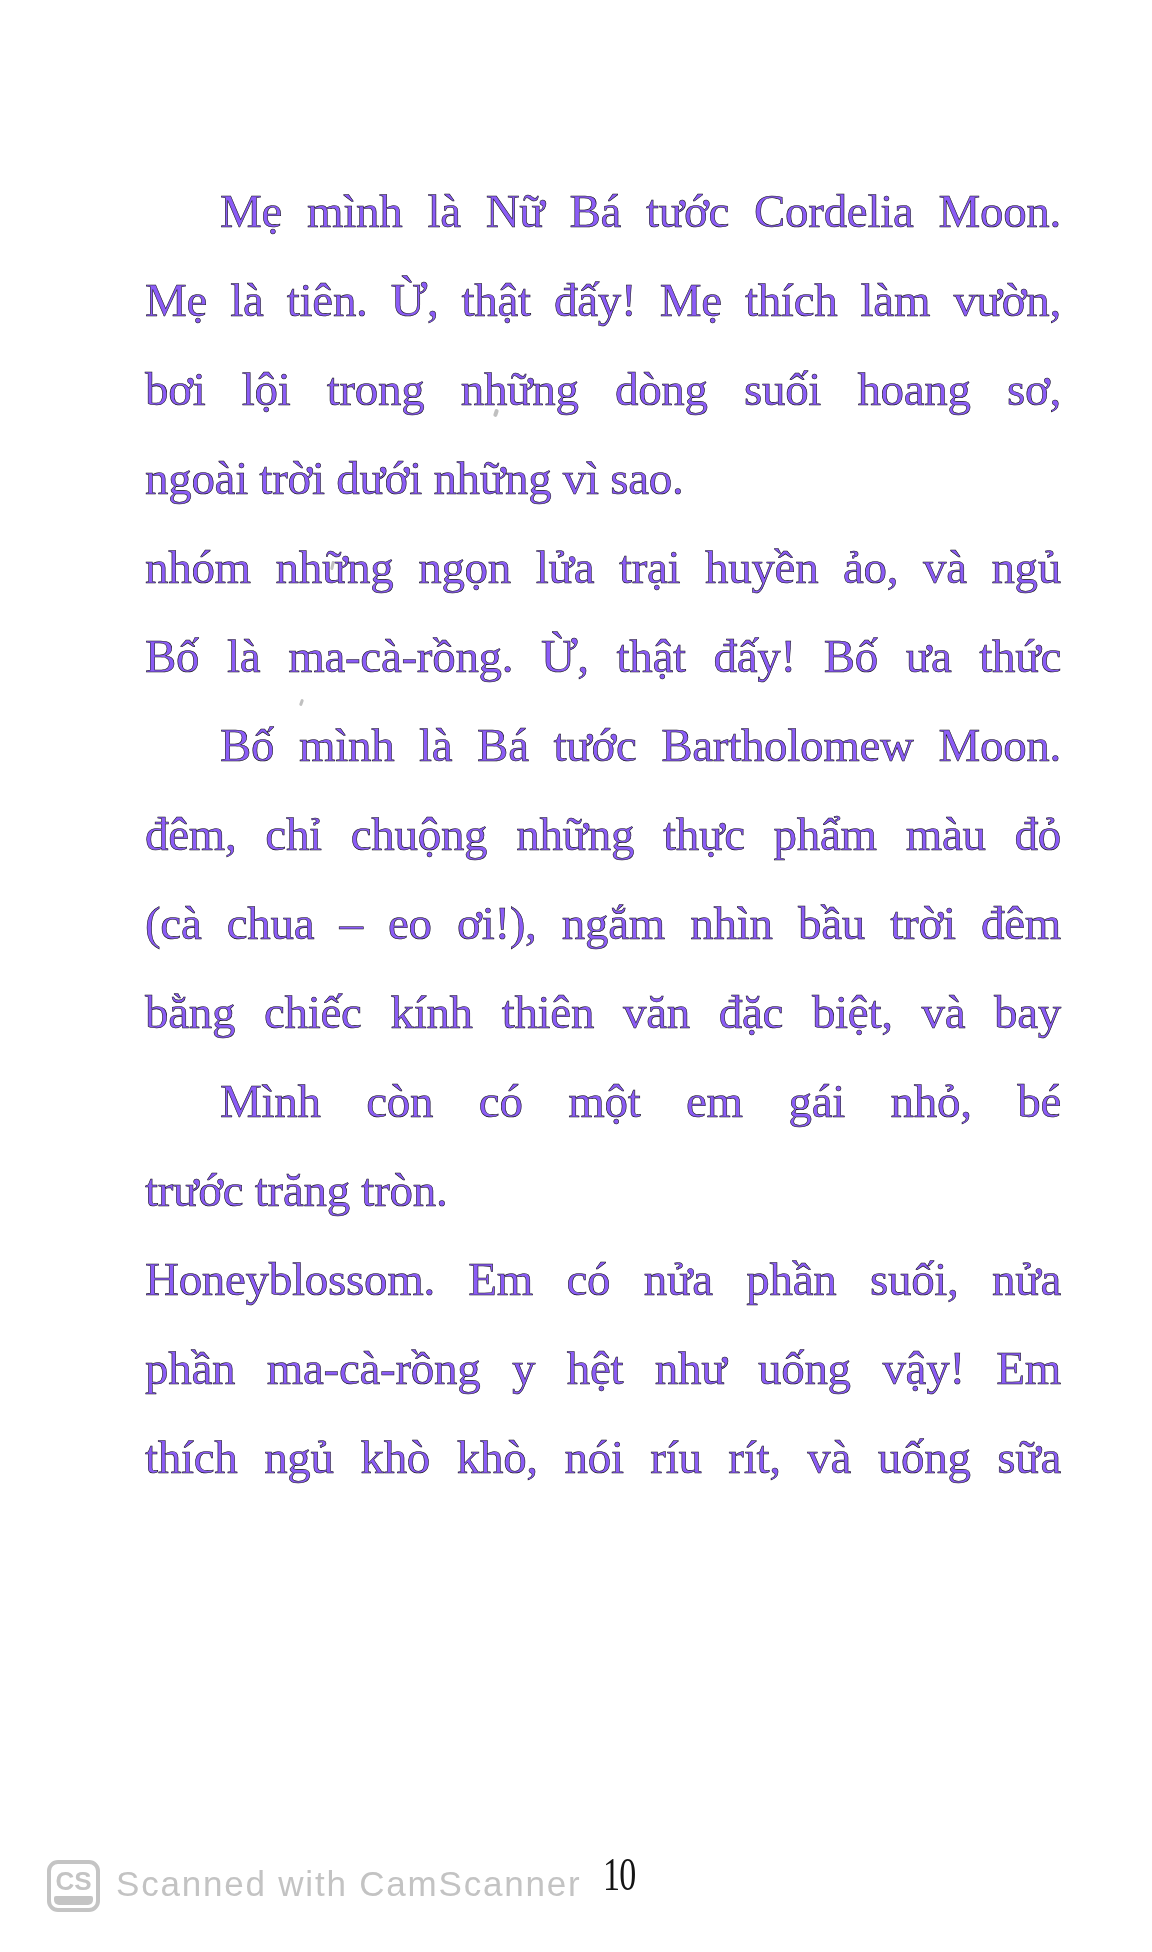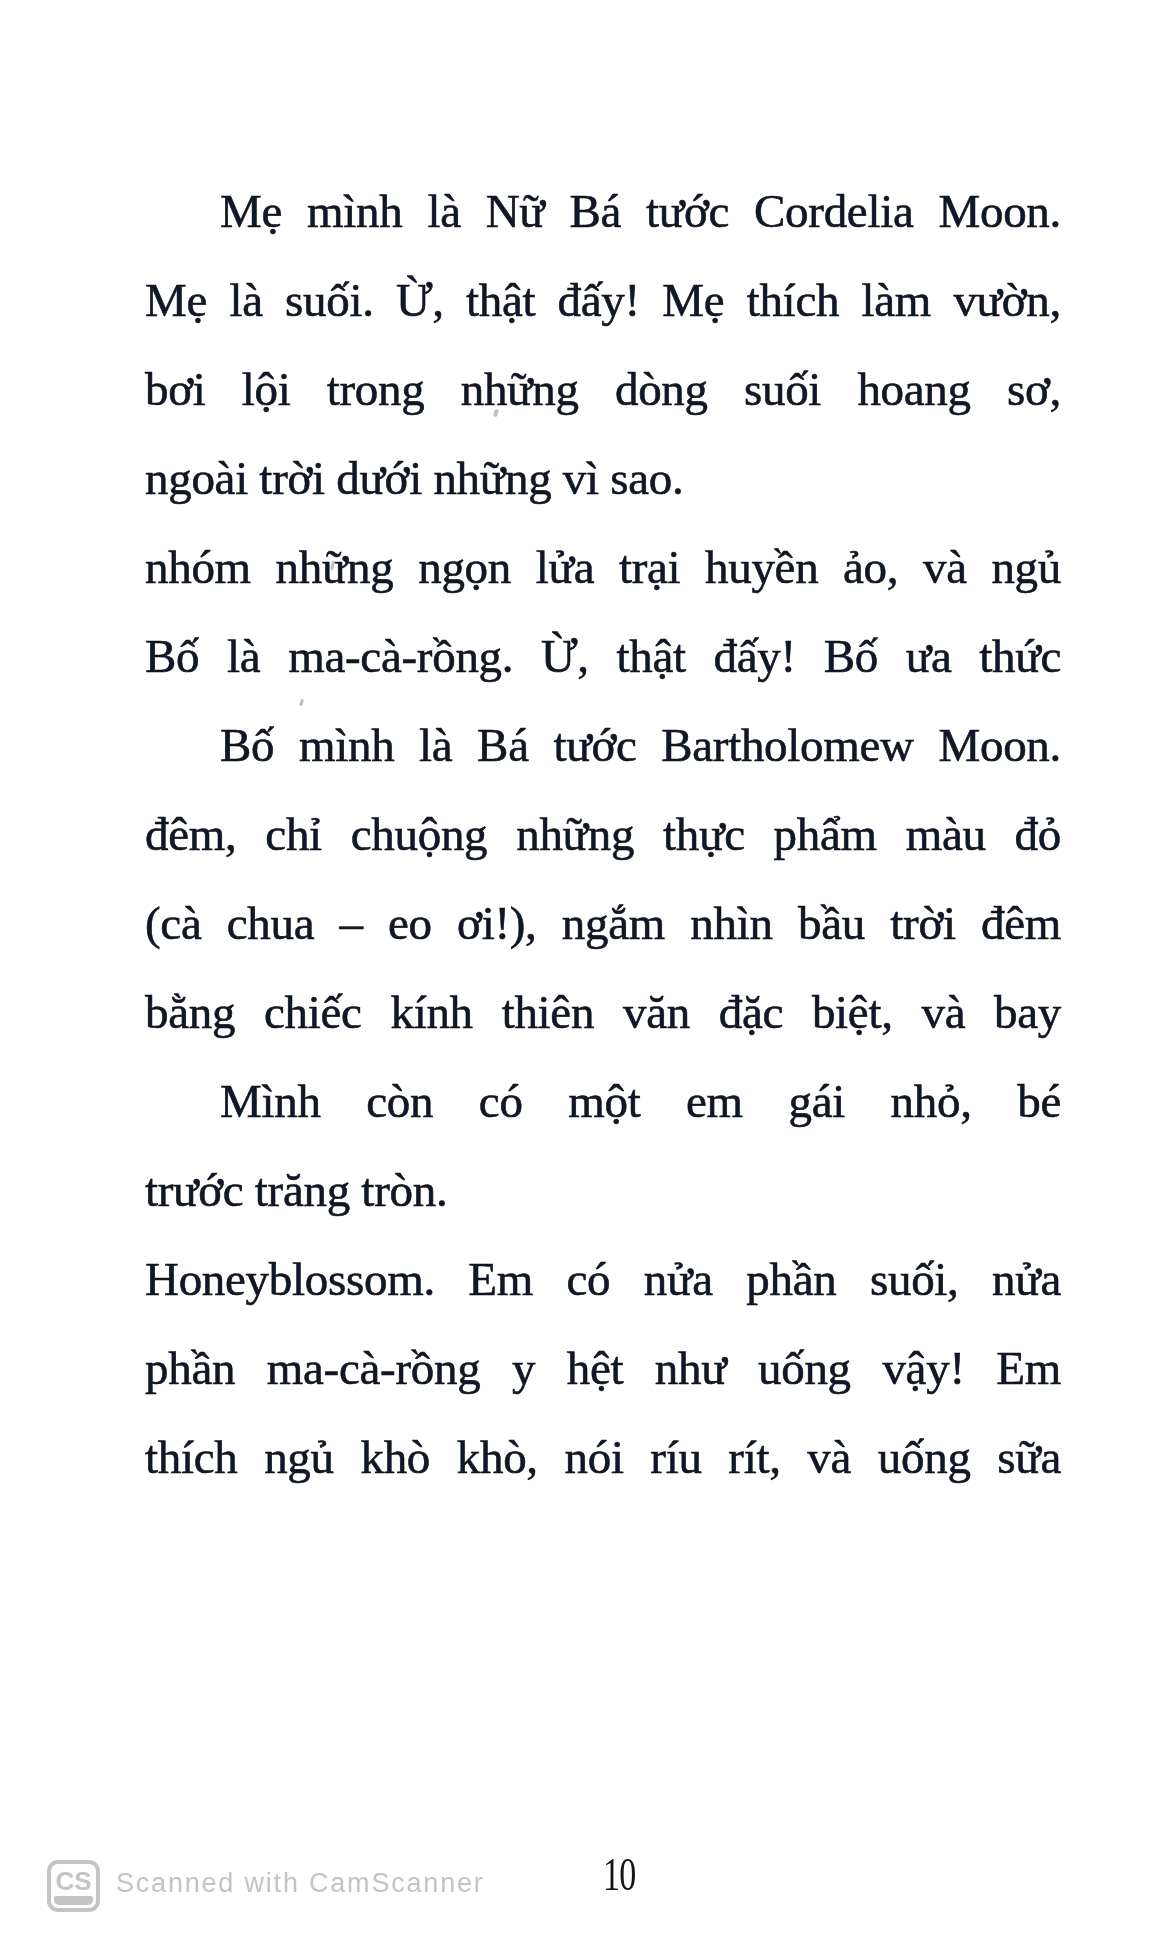--- a/index.html
+++ b/index.html
@@ -16,21 +16,21 @@
     inset: 0;
     background: #ffffff;
   }
   .text-block {
     position: absolute;
     left: 145px;
     top: 167px;
     width: 916px;
     font-size: 47px;
     line-height: 89px;
-    color: #0f172a;
+    color: #8b5cf6;
     letter-spacing: -0.3px;
     -webkit-text-stroke: 0.55px #0d0d0d;
   }
   .line {
     text-align: justify;
     text-align-last: justify;
     text-justify: inter-word;
     height: 89px;
     overflow: visible;
     white-space: nowrap;
@@ -75,21 +75,21 @@
     bottom: 3px;
     height: 9px;
     background: #c4c4c4;
     border-radius: 2px 2px 5px 5px;
   }
   .wm-text {
     position: absolute;
     left: 116px;
     top: 1866px;
     font-family: "Liberation Sans", sans-serif;
-    font-size: 27px;
+    font-size: 35px;
     line-height: 35px;
     letter-spacing: 1.8px;
     color: #c3c3c3;
     white-space: nowrap;
   }
   .page-num {
     position: absolute;
     left: 603px;
     top: 1852px;
     font-family: "Liberation Serif", serif;
@@ -101,21 +101,21 @@
     letter-spacing: -1px;
   }
 </style>
 </head>
 <body>
 
 <div class="page">
 
   <main class="text-block">
     <div class="line indent">Mẹ mình là Nữ Bá tước Cordelia Moon.</div>
-    <div class="line">Mẹ là suối. Ừ, thật đấy! Mẹ thích làm vườn,</div>
+    <div class="line">Mẹ là tiên. Ừ, thật đấy! Mẹ thích làm vườn,</div>
     <div class="line">bơi lội trong những dòng suối hoang sơ,</div>
     <div class="line end">ngoài trời dưới những vì sao.</div>
     <div class="line">nhóm những ngọn lửa trại huyền ảo, và ngủ</div>
     <div class="line">Bố là ma-cà-rồng. Ừ, thật đấy! Bố ưa thức</div>
     <div class="line indent">Bố mình là Bá tước Bartholomew Moon.</div>
     <div class="line">đêm, chỉ chuộng những thực phẩm màu đỏ</div>
     <div class="line">(cà chua – eo ơi!), ngắm nhìn bầu trời đêm</div>
     <div class="line">bằng chiếc kính thiên văn đặc biệt, và bay</div>
     <div class="line indent">Mình còn có một em gái nhỏ, bé</div>
     <div class="line end">trước trăng tròn.</div>

